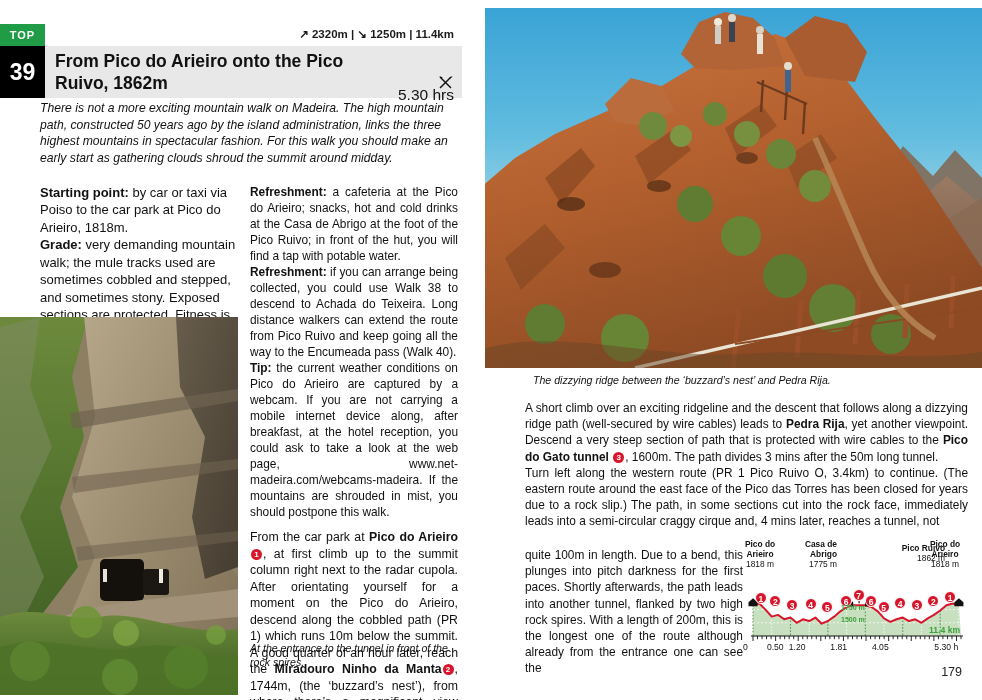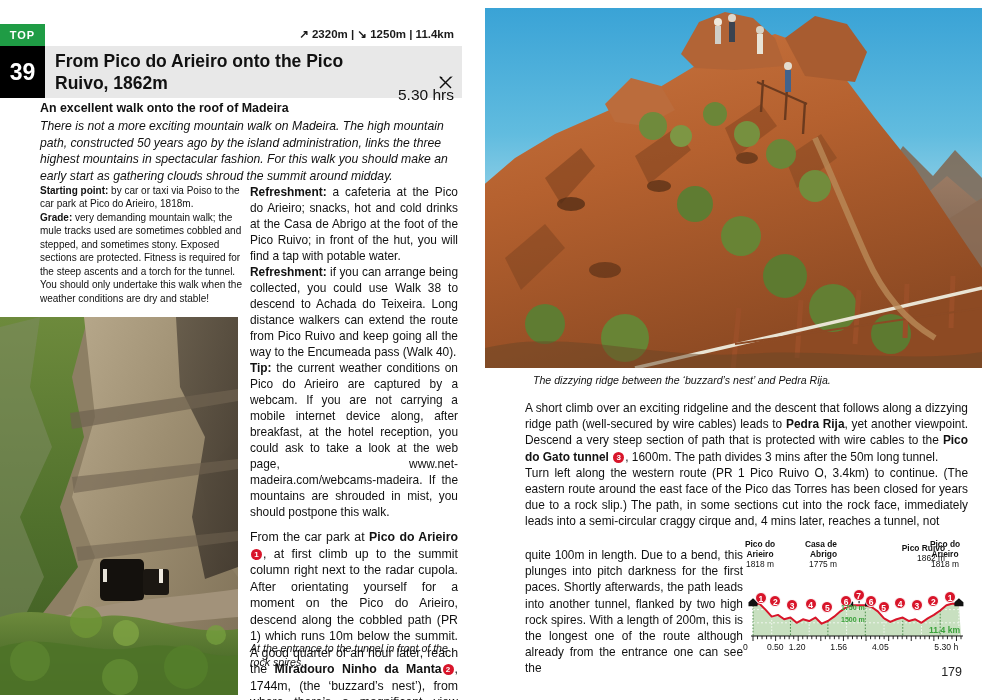--- a/index.html
+++ b/index.html
@@ -47,21 +47,21 @@
     font-size: 15px; color: #111; line-height: 1;
   }
 
   
   .intro { position: absolute; left: 40px; top: 88px; width: 418px; }
   .intro-head { font-size: 12.4px; font-weight: bold; line-height: 1.3; margin-bottom: 2px;}
   .intro-body { font-size: 12.2px; font-style: italic; line-height: 1.365; text-align: left; }
 
   
   .info-col-a { position: absolute; left: 40px; top: 172px; width: 204px;
-    font-size: 10px; line-height: 1.345; text-align: left; }
+    font-size: 13px; line-height: 1.345; text-align: left; }
   .info-col-b { position: absolute; left: 250px; top: 172px; width: 208px;
     font-size: 11.6px; line-height: 1.345; text-align: left; }
   .info-col-b .para-body { text-align: justify; font-size: 11.9px; line-height: 1.345; }
   b { font-weight: bold; }
 
   
   .photo-tunnel {
     position: absolute; left: 0px; top: 305px; width: 238px; height: 378px;
     overflow: hidden;
   }
@@ -138,21 +138,20 @@
             <path d="M2 14 L13 3" stroke="#111" stroke-width="1.4" fill="none"></path>
             <path d="M13 14 L2 3" stroke="#111" stroke-width="1.4" fill="none"></path>
             <path d="M1.2 2.2 L4.6 3.2 L3.4 4.6 Z" fill="#111"></path>
             <path d="M14.8 2.2 L11.4 3.2 L12.6 4.6 Z" fill="#111"></path>
           </svg>
         </div>
       </div>
     </div>
 
     <div class="intro">
-      <div class="intro-head">An excellent walk onto the roof of Madeira</div>
       <div class="intro-body">There is not a more exciting mountain walk on Madeira. The high mountain path, constructed 50 years ago by the island administration, links the three highest mountains in spectacular fashion. For this walk you should make an early start as gathering clouds shroud the summit around midday.</div>
     </div>
 
     <div class="info-col-a">
       <span style="font-weight:bold">Starting point:</span><span> by car or taxi via Poiso to the car park at Pico do Arieiro, 1818m.</span><br>
       <span style="font-weight:bold">Grade:</span><span> very demanding mountain walk; the mule tracks used are sometimes cobbled and stepped, and sometimes stony. Exposed sections are protected. Fitness is required for the steep ascents and a torch for the tunnel. You should only undertake this walk when the weather conditions are dry and stable!</span>
     </div>
 
     <div class="info-col-b">
       <div class="para-body">
@@ -431,21 +430,21 @@
           <div class="pnum" style="left: 134.54px; top: 60.9px;">5</div>
           <div class="pnum" style="left: 151.18px; top: 57.38px;">4</div>
           <div class="pnum" style="left: 167.82px; top: 58.7px;">3</div>
           <div class="pnum" style="left: 184.46px; top: 55.18px;">2</div>
           <div class="pnum" style="left: 201.1px; top: 51.22px;">1</div>
         </div>
       <div id="tick-layer">
           <div class="axis-lbl" style="left: 0px; top: 102px;">0</div>
           <div class="axis-lbl" style="left: 23.92px; top: 102px;">0.50</div>
           <div class="axis-lbl" style="left: 45.76px; top: 102px;">1.20</div>
-          <div class="axis-lbl" style="left: 87.36px; top: 102px;">1.56</div>
+          <div class="axis-lbl" style="left: 87.36px; top: 102px;">1.81</div>
           <div class="axis-lbl" style="left: 128.96px; top: 102px;">4.05</div>
           <div class="axis-lbl" style="left: 191.36px; top: 102px;">5.30 h</div>
         </div>
       <div id="grid-label-layer">
           <div class="km-lbl" style="left: 98px; top: 76px; font-size: 7px;">1500 m</div>
           <div class="km-lbl" style="left: 98px; top: 64px; font-size: 7px;">1750 m</div>
         </div>
     </div>
 
     <div class="pagenum">179</div>

